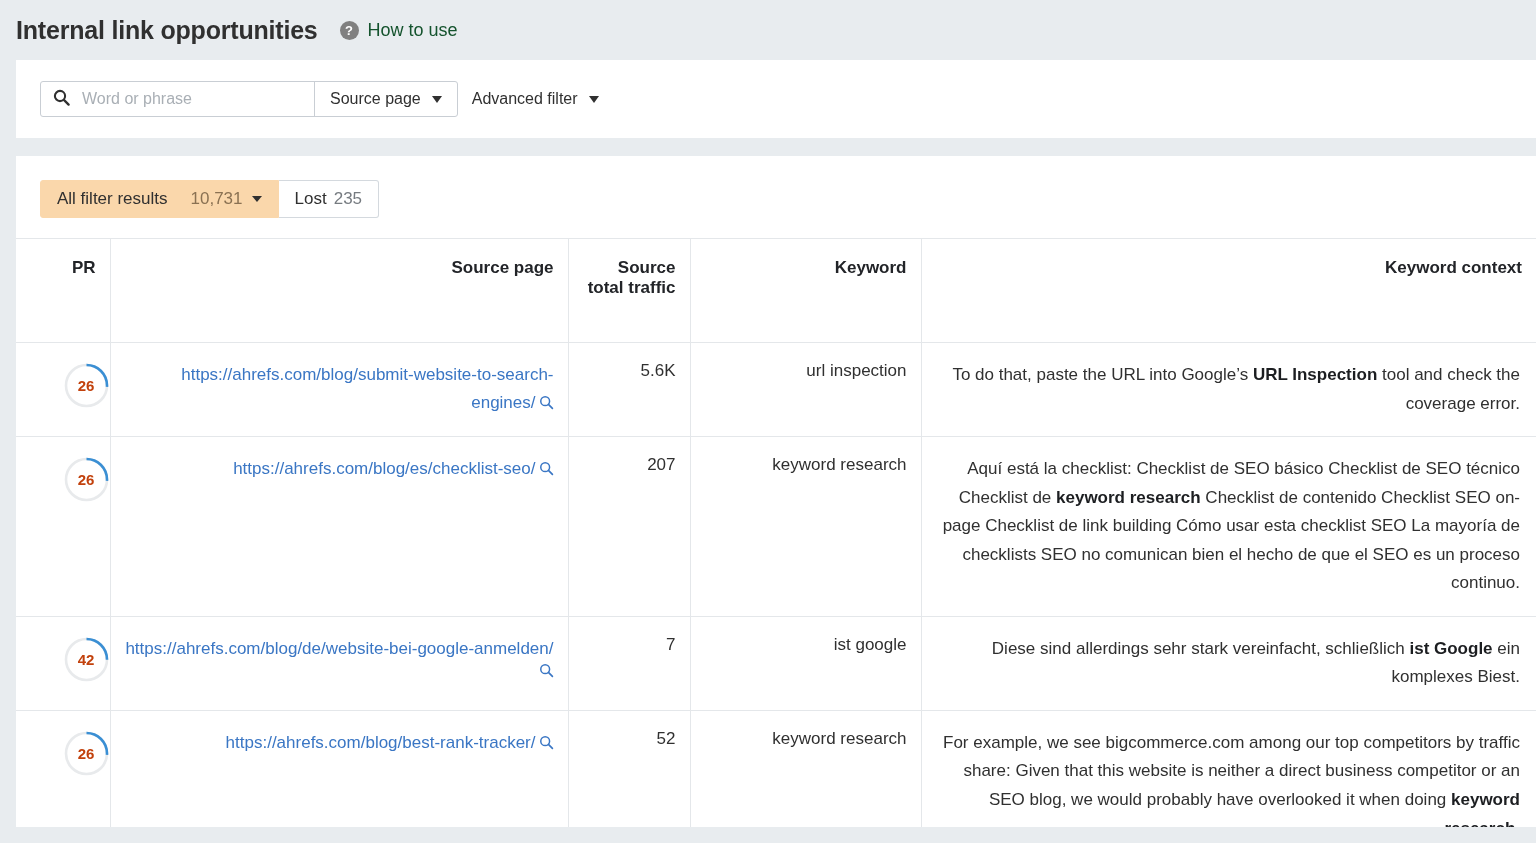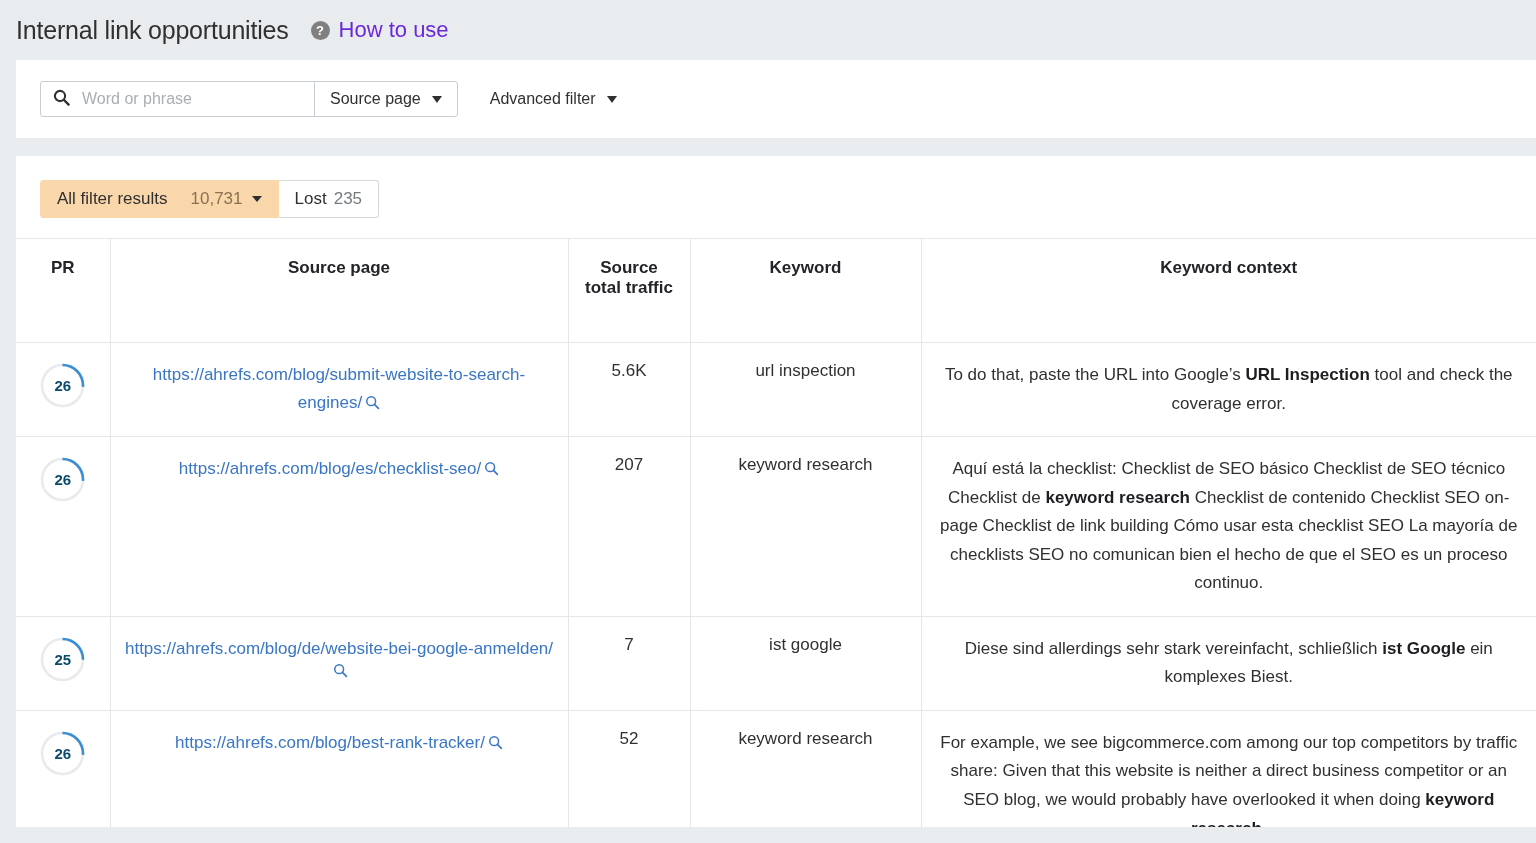--- a/index.html
+++ b/index.html
@@ -16,21 +16,21 @@
   
   .page-header {
     height: 60px;
     display: flex;
     align-items: center;
     padding: 0 0 0 16px;
     background: #e8ecef;
   }
   .page-title {
     font-size: 25px;
-    font-weight: normal;
+    font-weight: bold;
     color: #303030;
     letter-spacing: -0.2px;
   }
   .howto {
     display: flex;
     align-items: center;
     margin-left: 22px;
     gap: 9px;
     cursor: pointer;
   }
@@ -40,22 +40,22 @@
     background: #808080;
     color: #ffffff;
     font-size: 13px;
     font-weight: bold;
     display: flex;
     align-items: center;
     justify-content: center;
     line-height: 1;
   }
   .howto-label {
-    font-size: 22px;
-    color: #6d28d9;
+    font-size: 18px;
+    color: #14532d;
   }
 
   
   .filter-card {
     margin-left: 16px;
     background: #ffffff;
     height: 78px;
     display: flex;
     align-items: center;
     padding-left: 24px;
@@ -93,21 +93,21 @@
     border-left: 1px solid #c9ced4;
     font-size: 16px;
     color: #303030;
     cursor: pointer;
     white-space: nowrap;
   }
   .adv-filter {
     display: flex;
     align-items: center;
     gap: 11px;
-    margin-left: 32px;
+    margin-left: 14px;
     font-size: 16px;
     color: #303030;
     cursor: pointer;
     white-space: nowrap;
   }
   .caret {
     width: 0; height: 0;
     border-left: 5.5px solid transparent;
     border-right: 5.5px solid transparent;
     border-top: 7px solid #303030;
@@ -159,21 +159,21 @@
   table.ilo {
     border-collapse: collapse;
     table-layout: fixed;
     width: 1520px;
     margin-top: 20px;
   }
   table.ilo th, table.ilo td {
     border-top: 1px solid #e4e7ea;
     border-right: 1px solid #e4e7ea;
     vertical-align: top;
-    text-align: center;
+    text-align: right;
   }
   table.ilo th:last-child, table.ilo td:last-child { border-right: 0; }
   table.ilo th {
     font-size: 17px;
     font-weight: bold;
     color: #222428;
     padding: 19px 14px 0 14px;
     height: 104px;
     border-bottom: 1px solid #e4e7ea;
   }
@@ -220,21 +220,21 @@
   }
   .pr-ring svg { display: block; }
   .pr-value {
     position: absolute;
     inset: 0;
     display: flex;
     align-items: center;
     justify-content: center;
     font-size: 15px;
     font-weight: bold;
-    color: #0c4a6e;
+    color: #c2410c;
   }
 </style>
 </head>
 <body>
 
 <div class="page-header">
   <div class="page-title">Internal link opportunities</div>
   <div class="howto">
     <div class="help-circle">?</div>
     <div class="howto-label">How to use</div>
@@ -311,21 +311,21 @@
                 <line x1="10.7" y1="10.7" x2="15.2" y2="15.2" stroke="#3a76c4" stroke-width="1.9" stroke-linecap="round"></line>
               </svg></span></td>
           <td class="cell-traffic">207</td>
           <td class="cell-kw">keyword research</td>
           <td class="cell-ctx"><span>Aquí está la checklist: Checklist de SEO básico Checklist de SEO técnico Checklist de </span><b>keyword research</b><span> Checklist de contenido Checklist SEO on-page Checklist de link building Cómo usar esta checklist SEO La mayoría de checklists SEO no comunican bien el hecho de que el SEO es un proceso continuo.</span></td>
         </tr>
         <tr>
           <td class="cell-pr"><span class="pr-ring" style="position: relative;"><svg width="47" height="47" viewBox="0 0 47 47">
                 <circle cx="23.5" cy="23.5" r="20.5" fill="none" stroke="#e8eaec" stroke-width="2.6"></circle>
                 <circle cx="23.5" cy="23.5" r="20.5" fill="none" stroke="#3a8fd4" stroke-width="2.6" stroke-linecap="butt" stroke-dasharray="32.20 96.60" transform="rotate(-90 23.5 23.5)"></circle>
-              </svg><span class="pr-value">25</span></span></td>
+              </svg><span class="pr-value">42</span></span></td>
           <td class="cell-src"><a class="src-link">https://ahrefs.com/blog/de/website-bei-google-anmelden/</a><span class="mag-inline"><svg width="15" height="15" viewBox="0 0 17 17">
                 <circle cx="7" cy="7" r="5" fill="none" stroke="#3a76c4" stroke-width="1.7"></circle>
                 <line x1="10.7" y1="10.7" x2="15.2" y2="15.2" stroke="#3a76c4" stroke-width="1.9" stroke-linecap="round"></line>
               </svg></span></td>
           <td class="cell-traffic">7</td>
           <td class="cell-kw">ist google</td>
           <td class="cell-ctx"><span>Diese sind allerdings sehr stark vereinfacht, schließlich </span><b>ist Google</b><span> ein komplexes Biest.</span></td>
         </tr>
         <tr>
           <td class="cell-pr"><span class="pr-ring" style="position: relative;"><svg width="47" height="47" viewBox="0 0 47 47">

